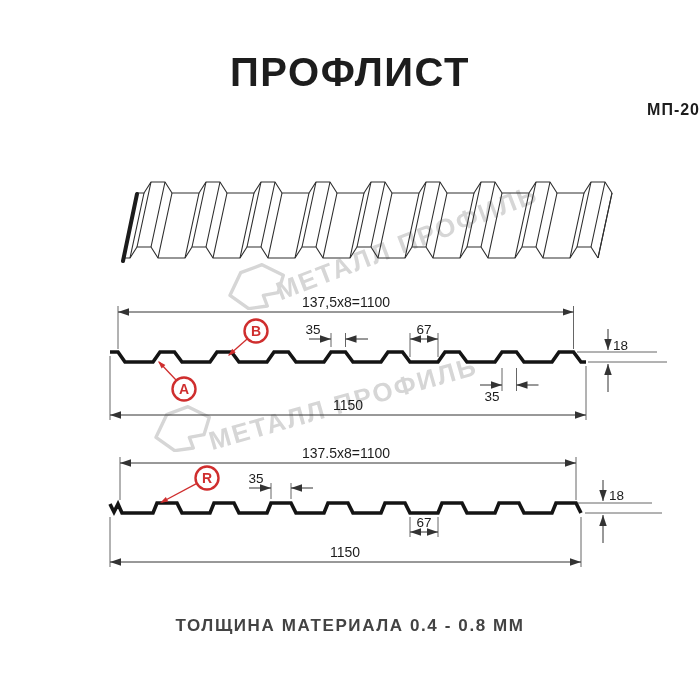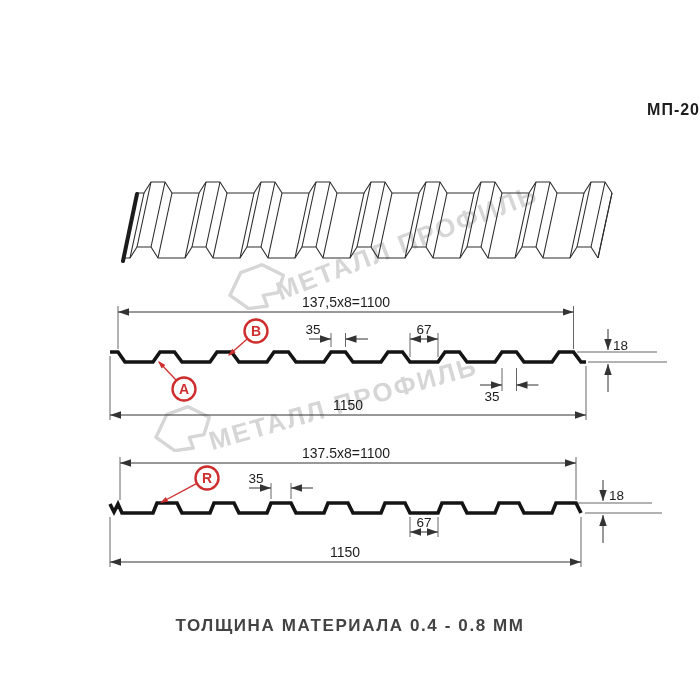--- a/index.html
+++ b/index.html
@@ -25,20 +25,21 @@
   .lblc{fill:#ffffff;stroke:#cf2e2e;stroke-width:2.4;}
   .lbl{font-family:"Liberation Sans",sans-serif;font-size:14px;font-weight:700;fill:#cf2e2e;}
   .rl{stroke:#cf2e2e;stroke-width:1.3;fill:none;}
   .ra{fill:#cf2e2e;}
 </style>
 </head>
 <body>
 
 <div class="page">
 
+  <div class="title">ПРОФЛИСТ</div>
   <div class="subtitle">МП-20</div>
 
   <div class="wm" style="left:226px;top:262px;">
     <svg width="60" height="48" viewBox="0 0 90 72">
       <path d="M6,50 L22,16 L54,4 L86,20 L78,46 L56,50 L62,66 L34,70 Z" fill="none" stroke="currentColor" stroke-width="5" stroke-linejoin="round"></path>
     </svg>
   </div>
   <div class="wm-text" style="left:283px;top:276px;transform:rotate(-21deg);">МЕТАЛЛ ПРОФИЛЬ</div>
 
   <div class="wm" style="left:152px;top:404px;">

